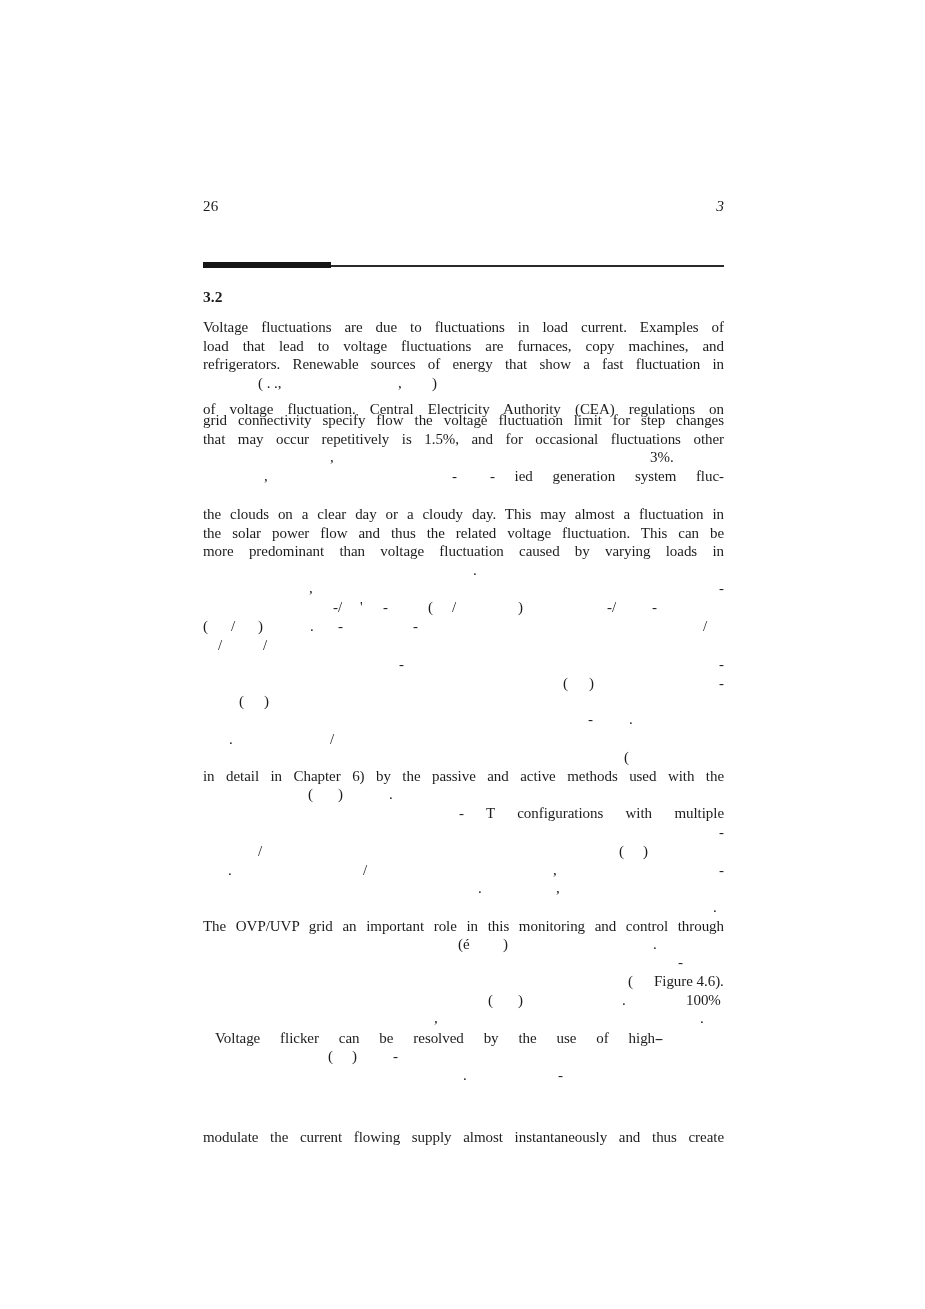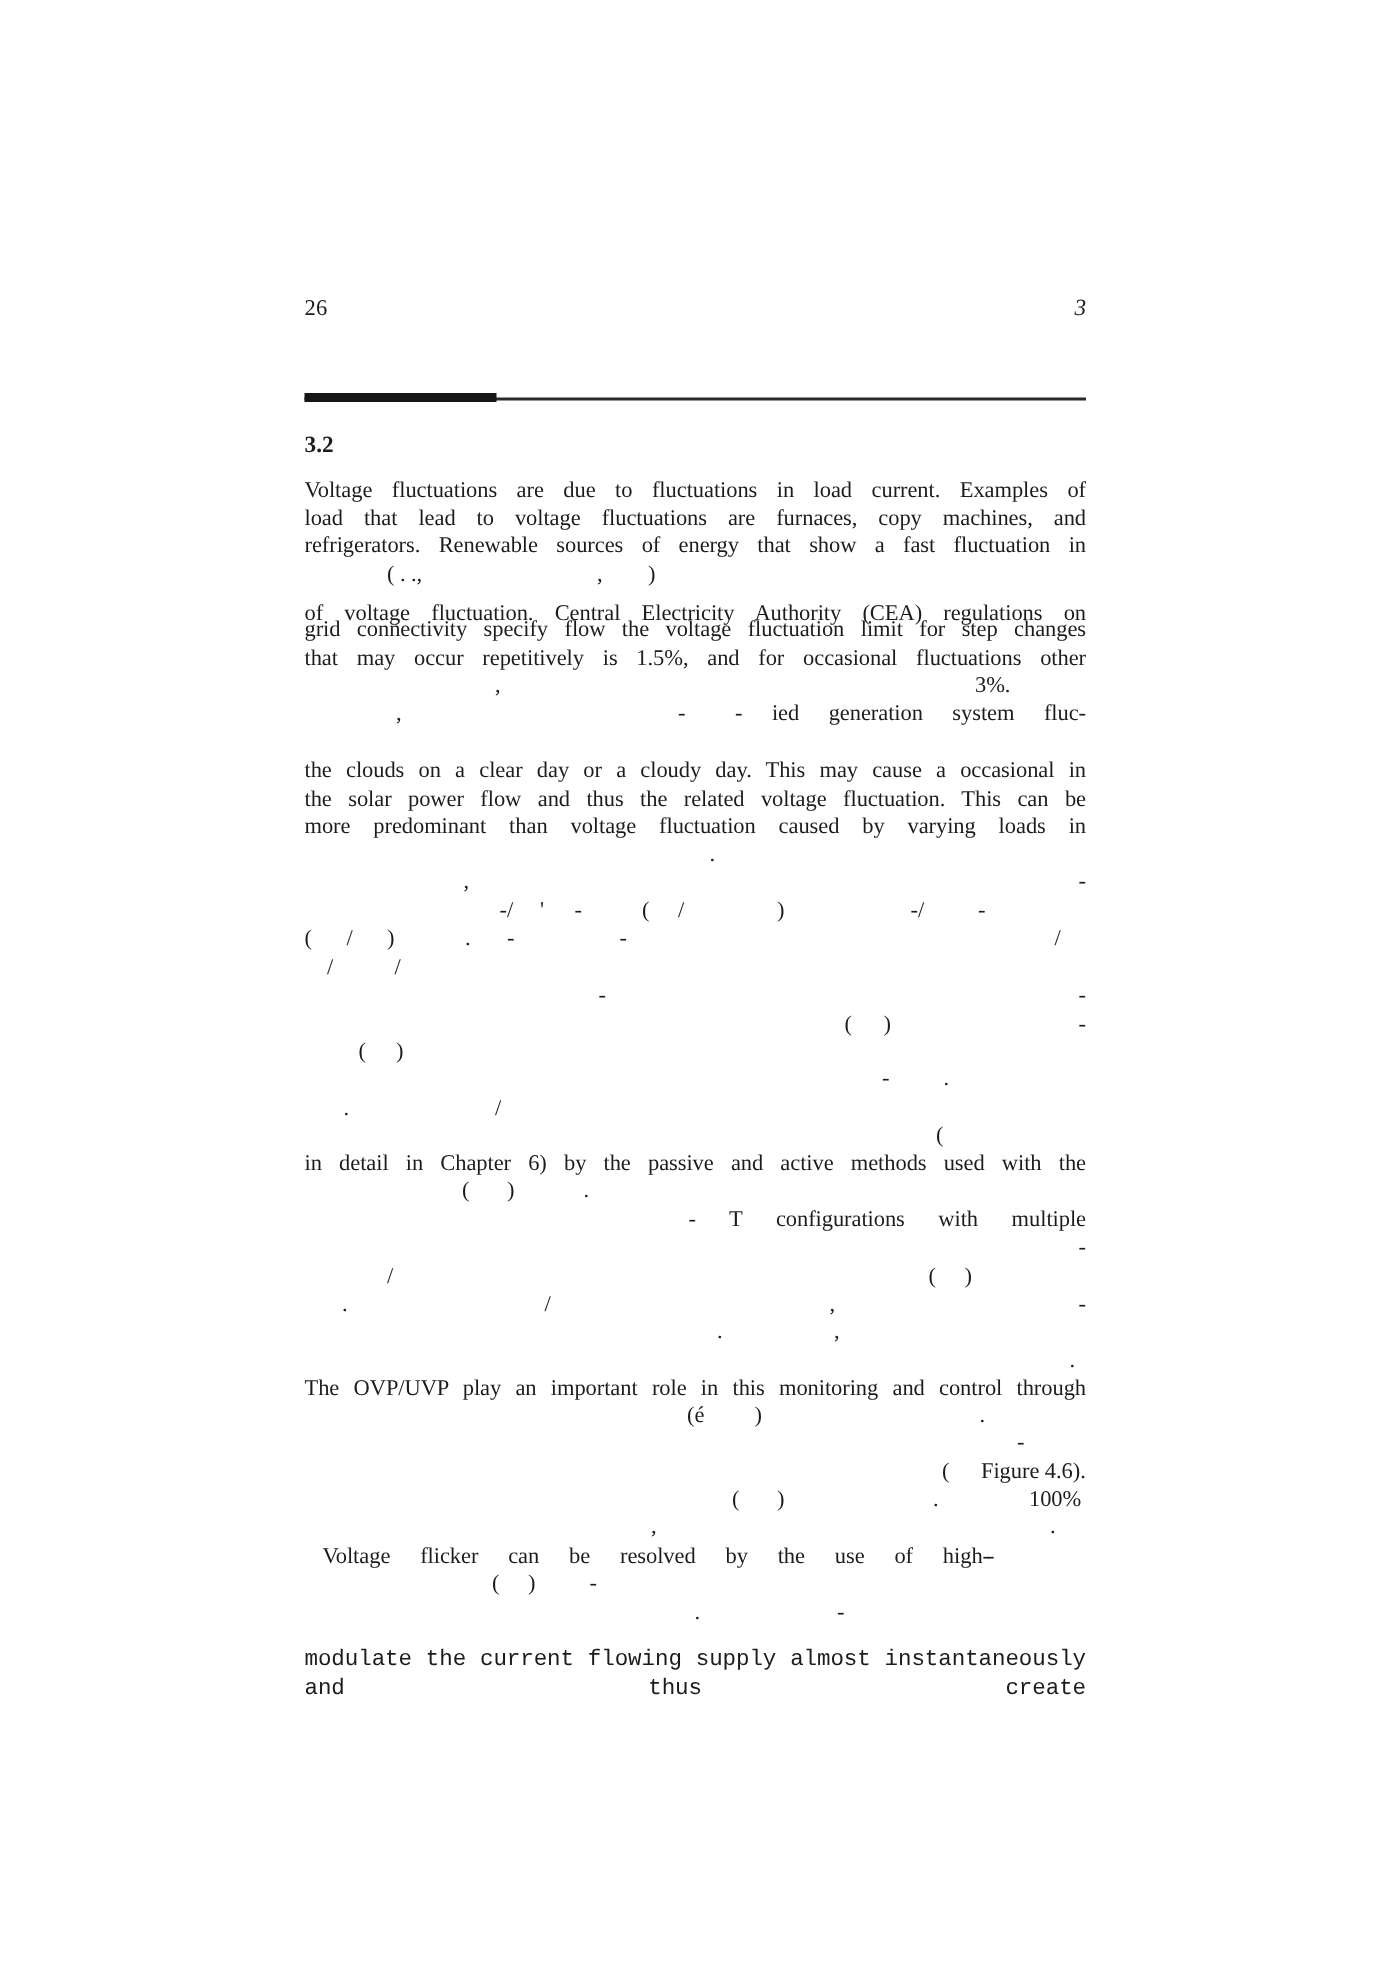--- a/index.html
+++ b/index.html
@@ -74,21 +74,21 @@
       <div class="line just" style="top: 430px;">that may occur repetitively is 1.5%, and for occasional fluctuations other</div>
       <div class="line" style="top: 448px;">
         <span class="frag" style="left: 127px;">,</span>
         <span class="frag" style="left: 447px;">3%.</span>
       </div>
       <div class="line" style="top: 467px;">
         <span class="frag" style="left: 61px;">,</span>
         <span class="frag" style="left: 249px;">-</span>
         <span class="frag segjust" style="left: 287px; width: 234px;">- ied generation system fluc-</span>
       </div>
-      <div class="line just" style="top: 505px;">the clouds on a clear day or a cloudy day. This may cause a occasional in</div>
+      <div class="line just" style="top: 505px;">the clouds on a clear day or a cloudy day. This may almost a fluctuation in</div>
       <div class="line just" style="top: 524px;">the solar power flow and thus the related voltage fluctuation. This can be</div>
       <div class="line just" style="top: 542px;">more predominant than voltage fluctuation caused by varying loads in</div>
       <div class="line" style="top: 561px;">
         <span class="frag" style="left: 270px;">.</span>
       </div>
       <div class="line" style="top: 579px;">
         <span class="frag" style="left: 106px;">,</span>
         <span class="frag" style="left: 516px;">-</span>
       </div>
       <div class="line" style="top: 598px;">
@@ -161,21 +161,21 @@
         <span class="frag" style="left: 350px;">,</span>
         <span class="frag" style="left: 516px;">-</span>
       </div>
       <div class="line" style="top: 879px;">
         <span class="frag" style="left: 275px;">.</span>
         <span class="frag" style="left: 353px;">,</span>
       </div>
       <div class="line" style="top: 898px;">
         <span class="frag" style="left: 510px;">.</span>
       </div>
-      <div class="line just" style="top: 917px;">The OVP/UVP play an important role in this monitoring and control through</div>
+      <div class="line just" style="top: 917px;">The OVP/UVP grid an important role in this monitoring and control through</div>
       <div class="line" style="top: 935px;">
         <span class="frag" style="left: 255px;">(é</span>
         <span class="frag" style="left: 300px;">)</span>
         <span class="frag" style="left: 450px;">.</span>
       </div>
       <div class="line" style="top: 953px;">
         <span class="frag" style="left: 475px;">-</span>
       </div>
       <div class="line" style="top: 972px;">
         <span class="frag" style="left: 425px;">(</span>
@@ -197,16 +197,16 @@
       </div>
       <div class="line" style="top: 1047px;">
         <span class="frag" style="left: 125px;">(</span>
         <span class="frag" style="left: 149px;">)</span>
         <span class="frag" style="left: 190px;">-</span>
       </div>
       <div class="line" style="top: 1066px;">
         <span class="frag" style="left: 260px;">.</span>
         <span class="frag" style="left: 355px;">-</span>
       </div>
-      <div class="line just" style="top: 1097px; font-family: Liberation Mono, monospace;">modulate the current flowing supply almost instantaneously and thus create</div>
+      <div class="line just" style="top: 1128px;">modulate the current flowing supply almost instantaneously and thus create</div>
     </div>
 
 </div>
 
 </body></html>

